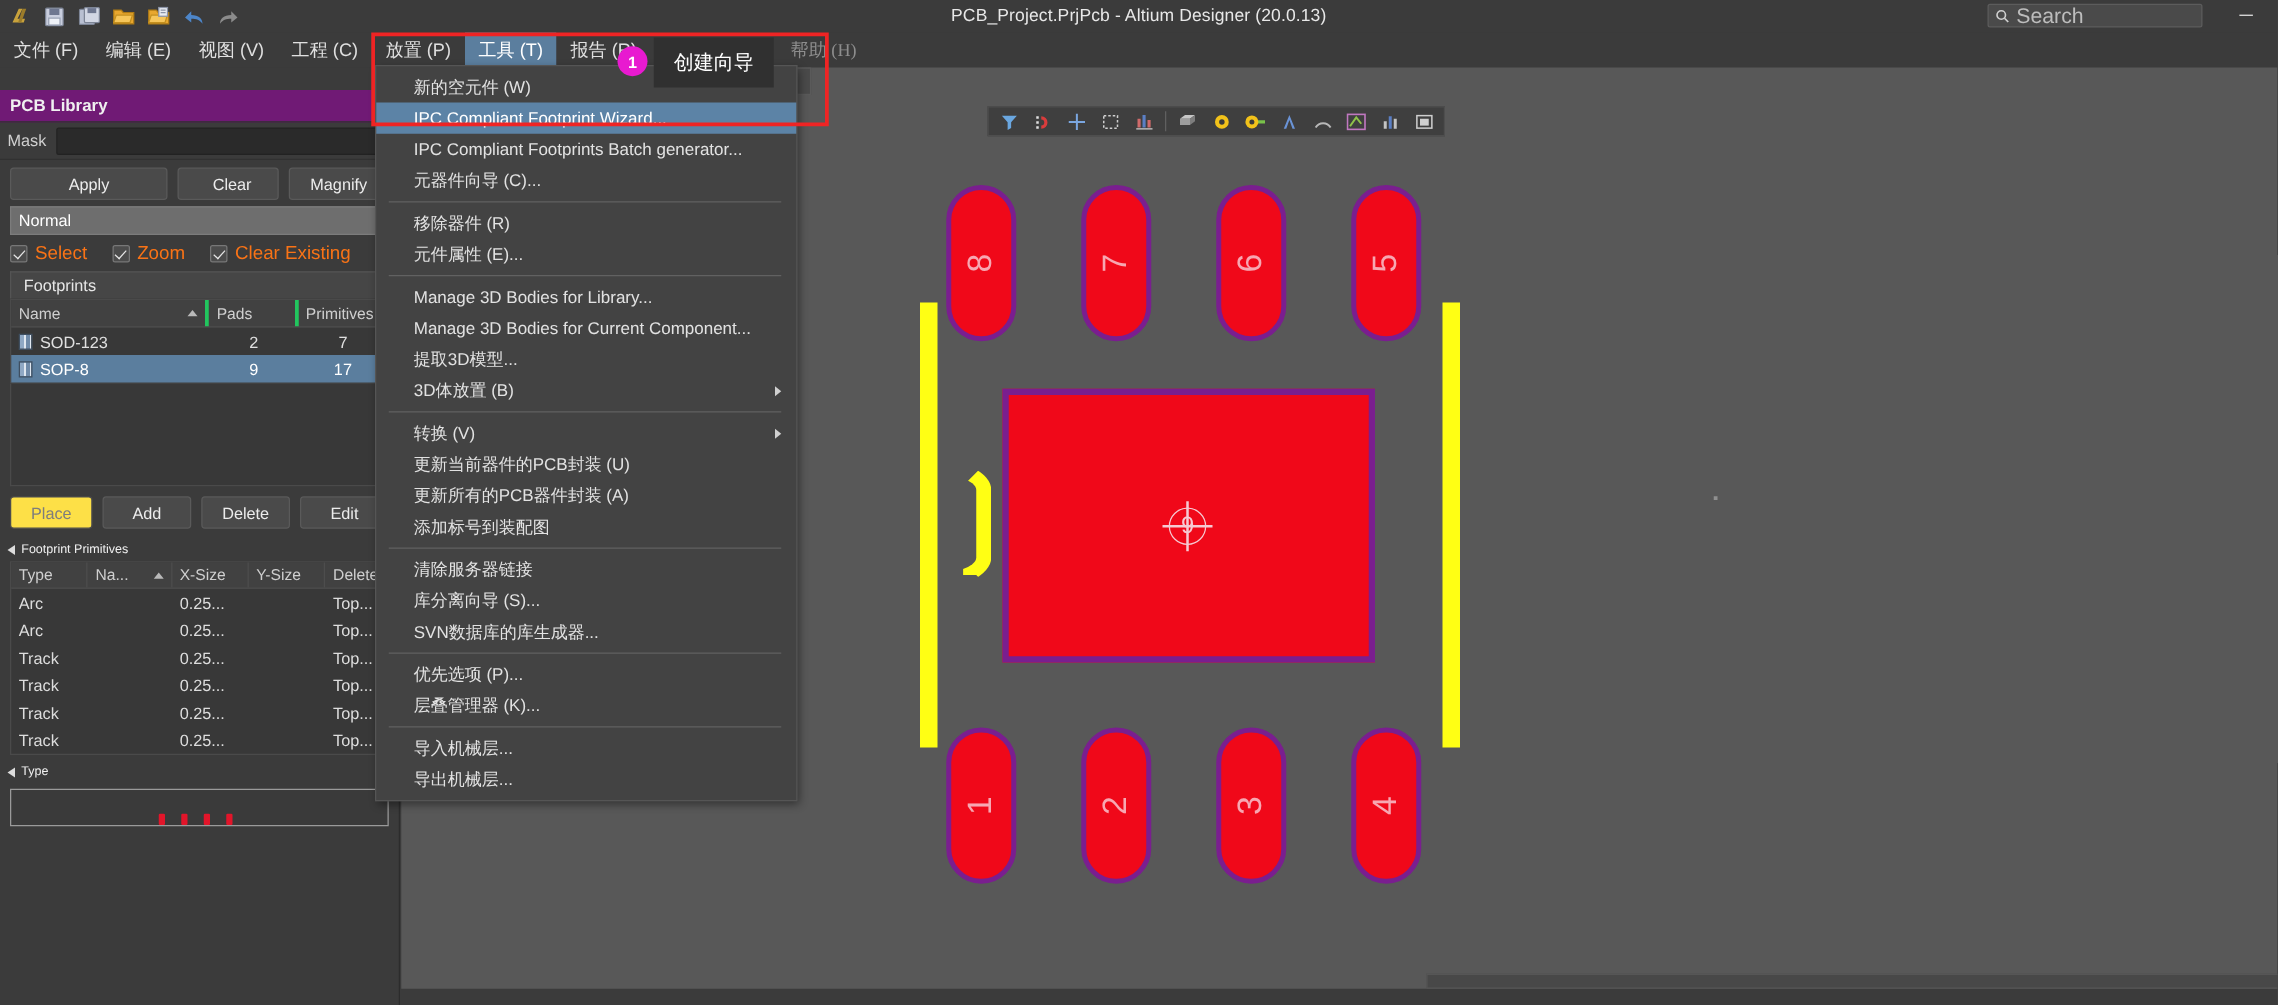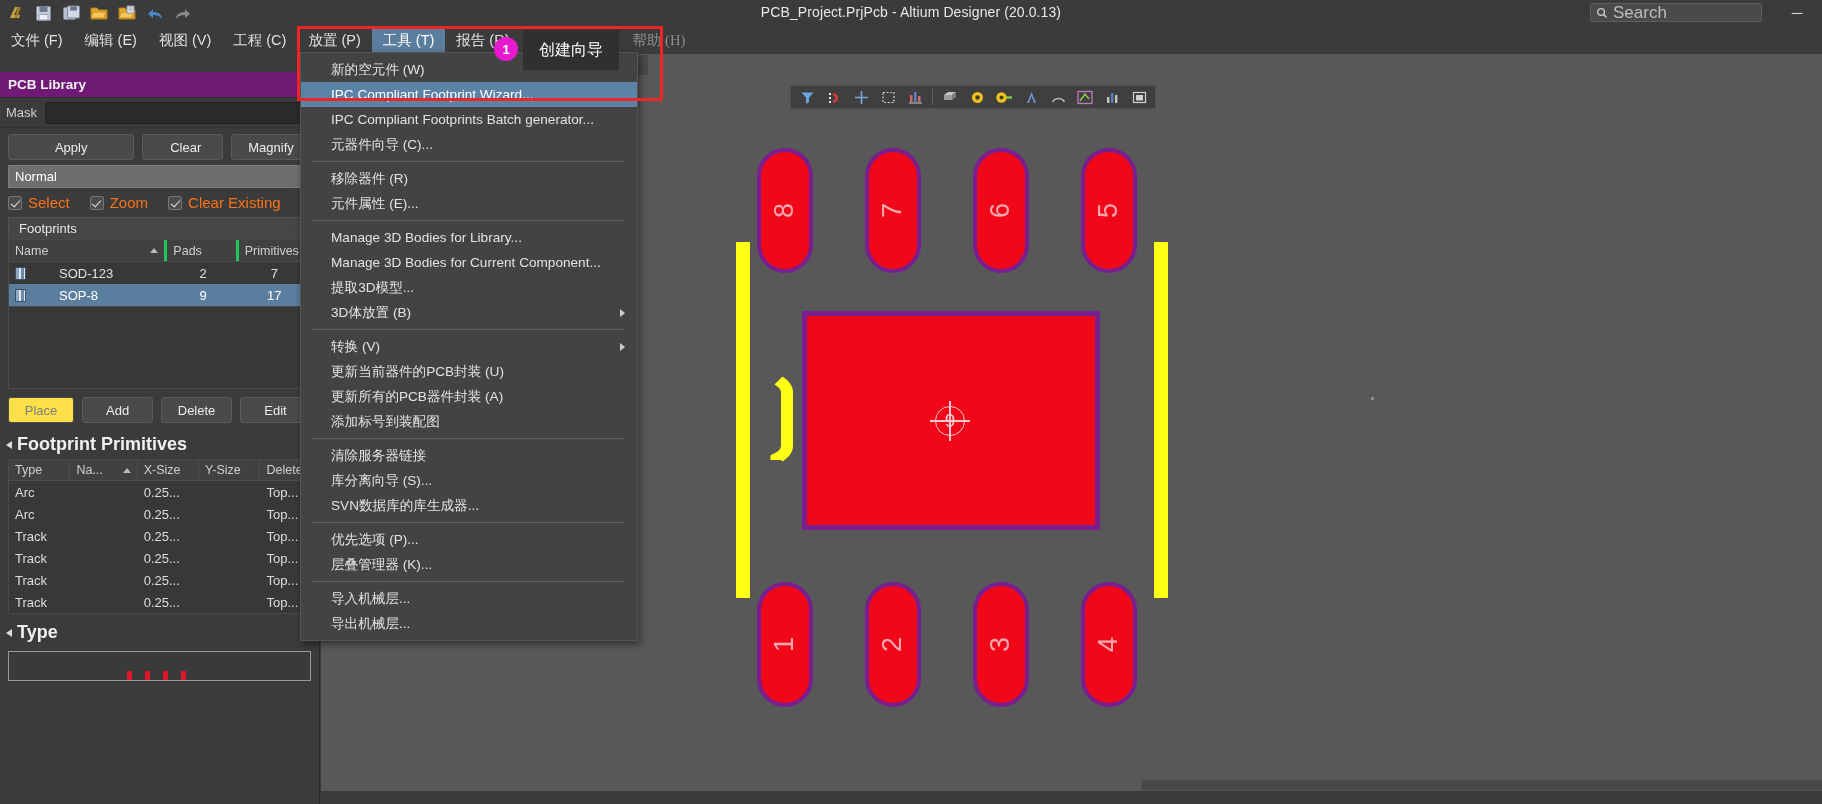--- a/index.html
+++ b/index.html
@@ -120,38 +120,38 @@
   .tbl { margin: 0 8px; border: 1px solid #4a4a4a; background: #383838; }
   .tbl .hdr {
     display: flex; height: 22px; background: #414141;
     border-bottom: 1px solid #4d4d4d; font-size: 12.5px; color: #cfcfcf;
   }
   .tbl .hdr > div {
     display: flex; align-items: center; padding: 0 6px;
     border-right: 3px solid #22c55e;
   }
   .tbl .row { display: flex; height: 22px; font-size: 13px; color: #e0e0e0; }
-  .tbl .row > div { display: flex; align-items: center; padding: 0 6px; gap: 27px; }
+  .tbl .row > div { display: flex; align-items: center; padding: 0 6px; }
   .tbl .row.sel { background: #5b7e9e; color: #fff; }
   .sortarrow {
     width: 0; height: 0; margin-left: auto;
     border-left: 4px solid transparent; border-right: 4px solid transparent;
     border-bottom: 5px solid #b9b9b9;
   }
   .fpicon {
     width: 11px; height: 13px; margin-right: 6px; position: relative;
     background: linear-gradient(90deg,#8fa8c4 0 3px,#dfe7f0 3px 5px,#6f8aa8 5px 8px,#dfe7f0 8px 11px);
     border: 1px solid #3f4f61;
   }
   .emptyarea { margin: 0 8px; height: 82px; background: #383838;
     border: 1px solid #4a4a4a; border-top: none; }
 
   .sect-head {
     display: flex; align-items: center; gap: 5px;
-    padding: 6px 8px 4px 6px; font-size: 18px; font-weight: bold; color: #f0f0f0;
+    padding: 6px 8px 4px 6px; font-size: 10px; font-weight: normal; color: #f0f0f0;
   }
   .tri { width: 0; height: 0; border-top: 4.5px solid transparent;
     border-bottom: 4.5px solid transparent; border-right: 6px solid #dcdcdc; }
 
   .prim-tbl { margin: 0 8px; border: 1px solid #4a4a4a; background: #383838; }
   .prim-tbl .hdr { display: flex; height: 21px; background: #414141;
     border-bottom: 1px solid #4d4d4d; font-size: 12.5px; color: #cfcfcf; }
   .prim-tbl .hdr > div { display: flex; align-items: center; padding: 0 6px;
     border-right: 1px solid #4d4d4d; }
   .prim-tbl .row { display: flex; height: 22px; font-size: 13px; color: #dddddd; }

